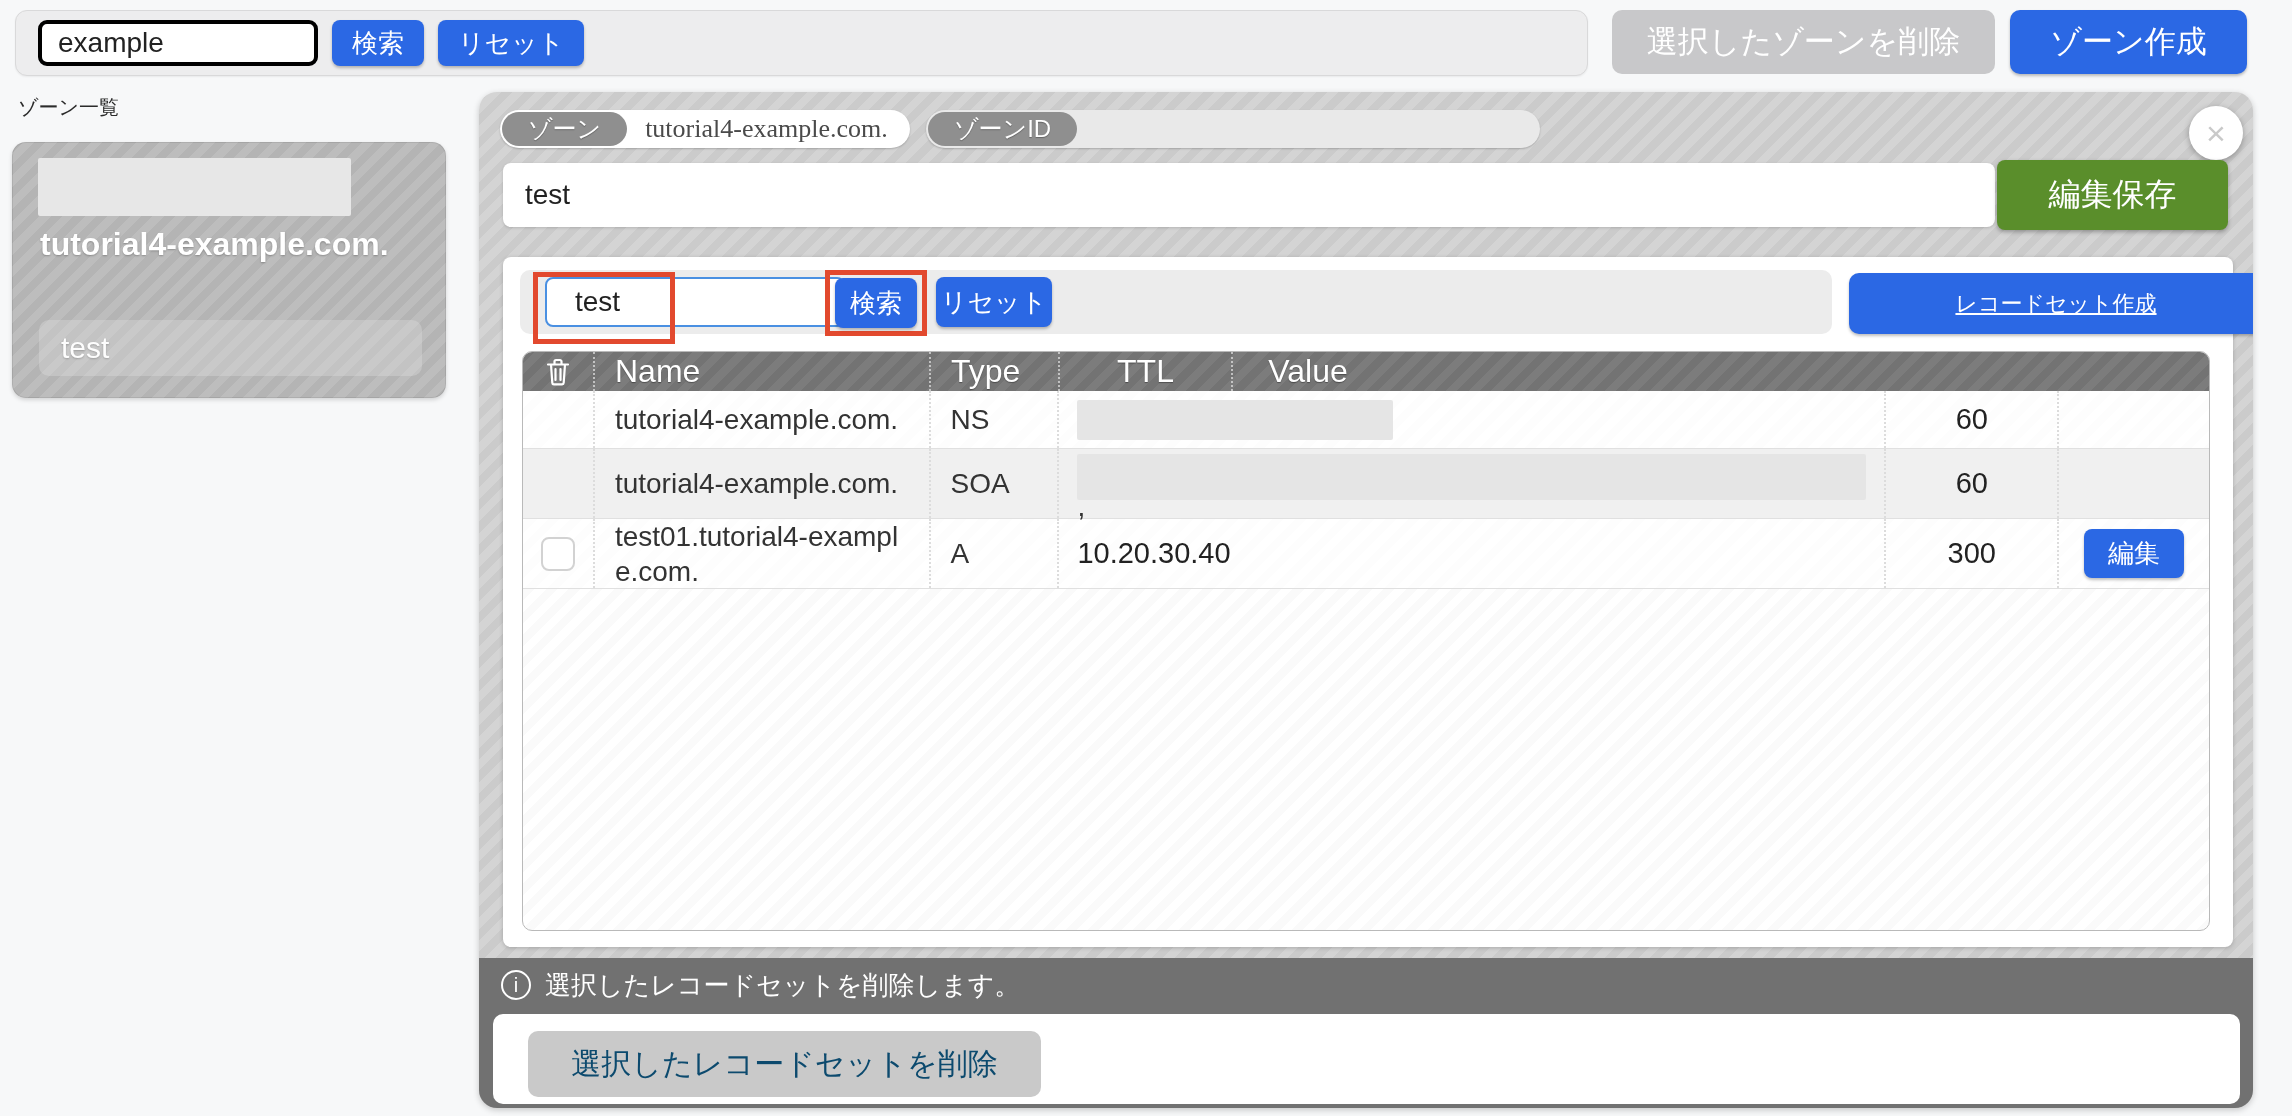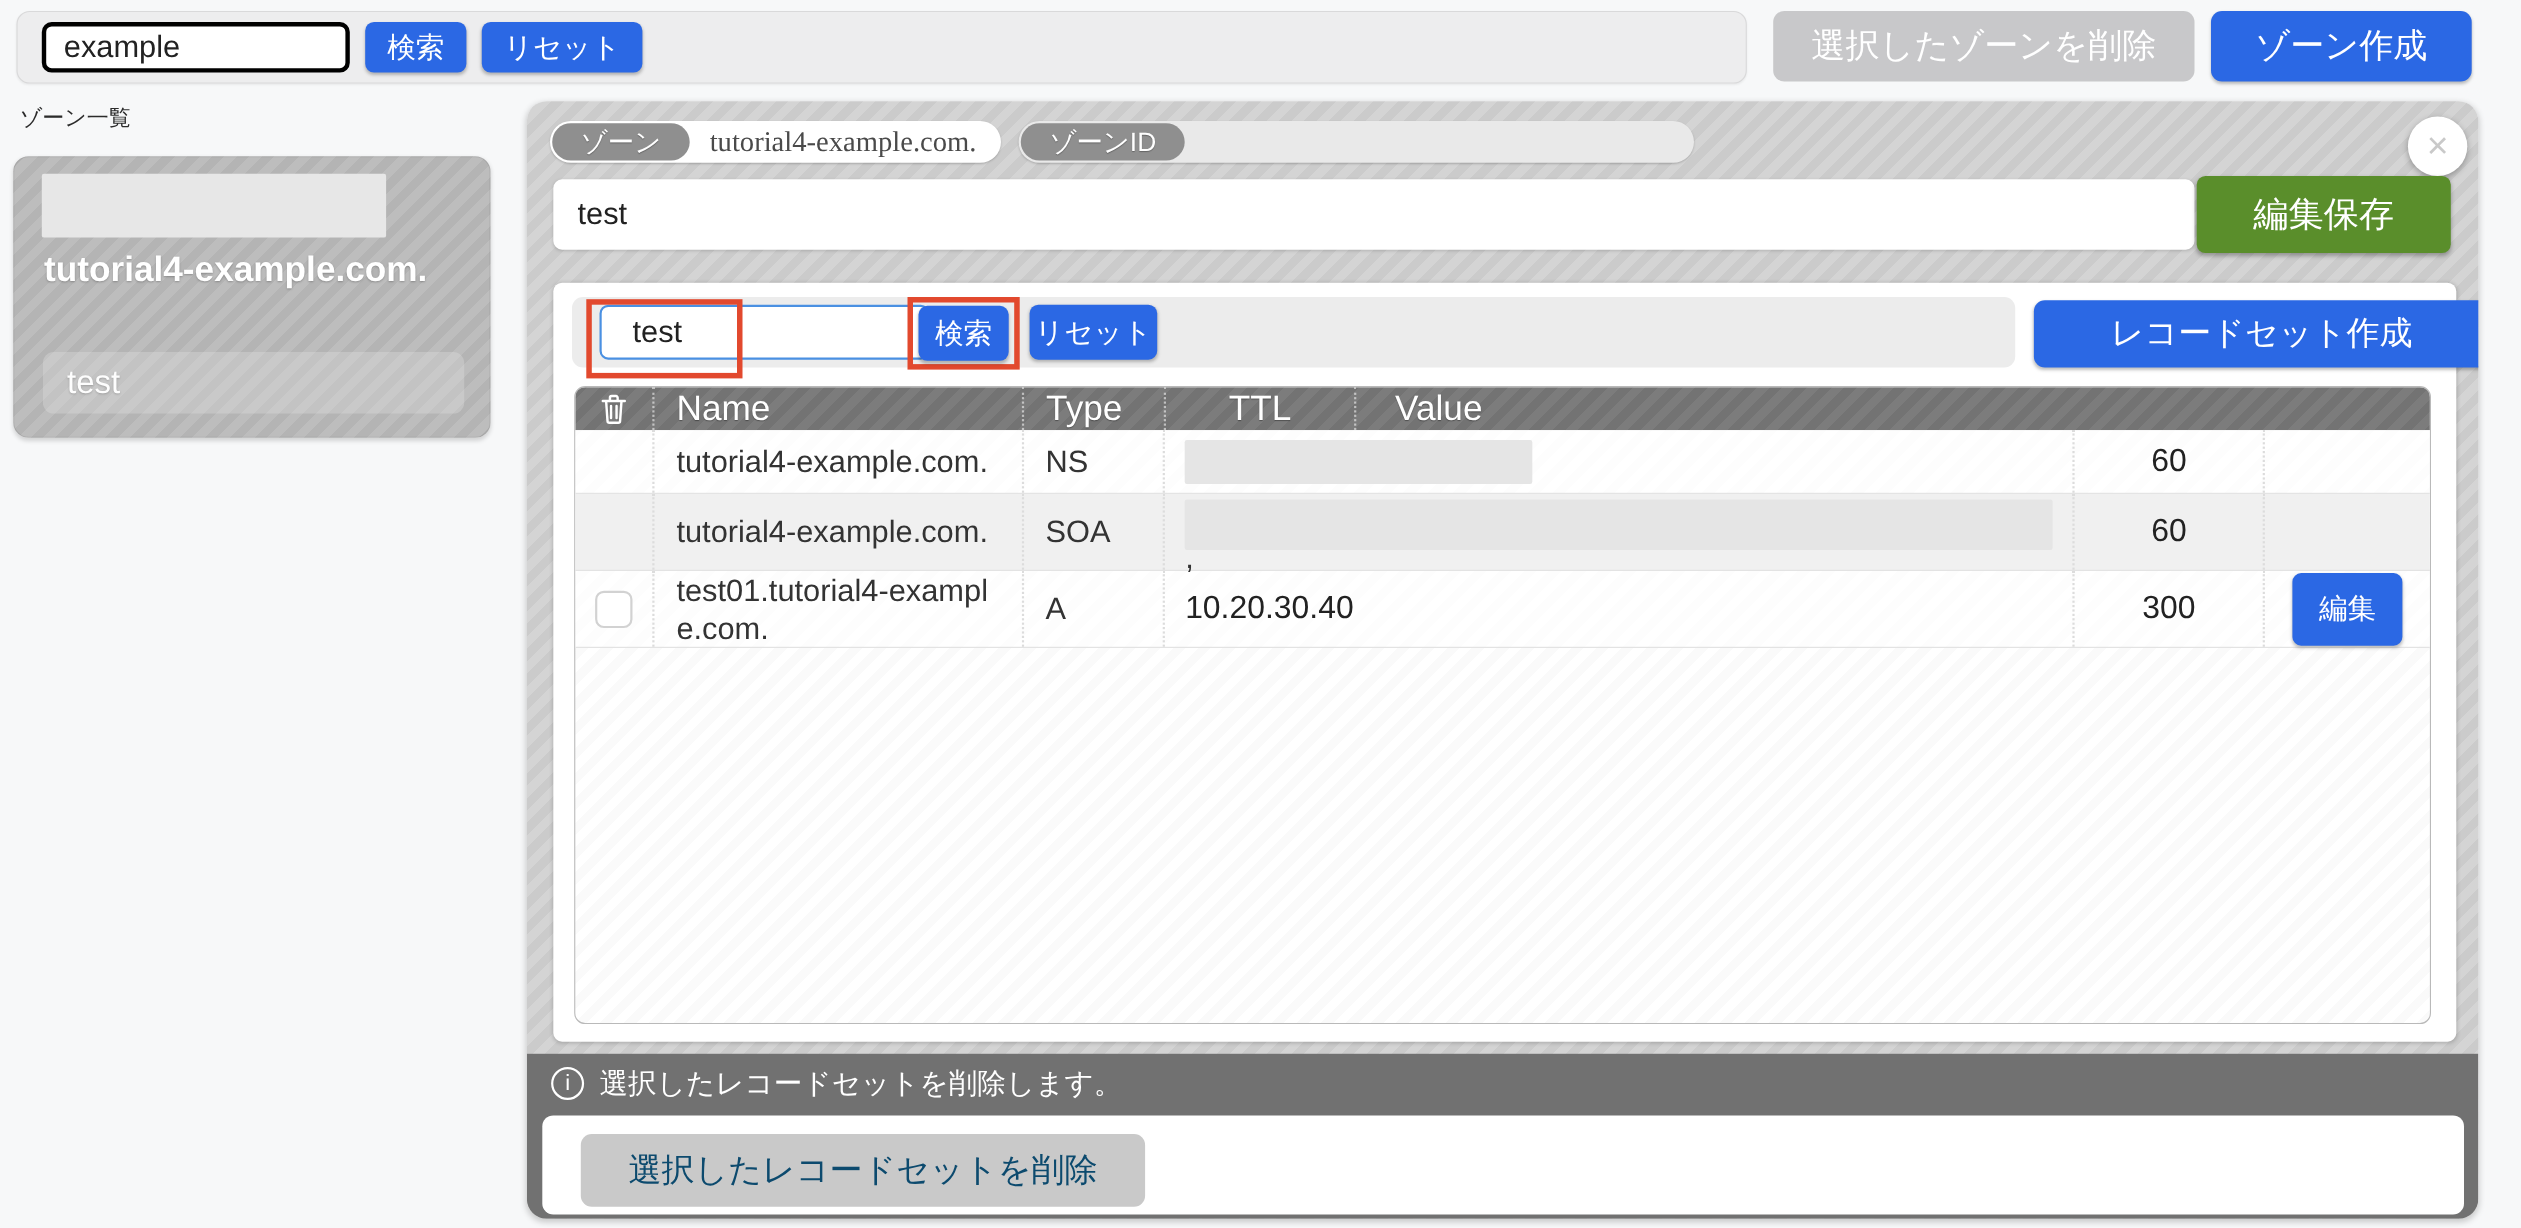--- a/index.html
+++ b/index.html
@@ -129,21 +129,21 @@
   }
   .annot-btn {
     position:absolute; left:305px; top:0px; width:102px; height:66px;
     border:5px solid #e2492e; display:flex; align-items:center; justify-content:center;
     z-index:2;
   }
   .btn-rec-search { width:82px; height:50px; font-size:26px; border-radius:8px; }
   .btn-rec-reset  { position:absolute; left:416px; top:7px; width:116px; height:50px; font-size:26px; }
   .btn-create-recordset {
     position:absolute; left:1346px; top:16px; width:414px; height:61px;
-    border-radius:10px; font-size:30px;
+    border-radius:10px; font-size:22px;text-decoration:underline;
   }
 
   
   .rec-table {
     position:absolute; left:19px; top:94px; width:1688px; height:580px;
     border:1px solid #b9b9b9; border-radius:10px; overflow:hidden;
     background:#fff repeating-linear-gradient(135deg,rgba(0,0,0,0) 0 8px,rgba(0,0,0,0.018) 8px 16px);
   }
   .t-row { display:flex; width:100%; }
   .t-head {
@@ -170,21 +170,21 @@
   .redact-ns  { width:316px; height:40px; }
   .redact-soa { width:789px; height:46px; }
   .soa-wrap { display:flex; flex-direction:column; justify-content:center; }
   .soa-comma { font-size:28px; line-height:14px; color:#333; }
   .ttl-num { font-size:29px; color:#222; }
   .name-wrap { word-break:break-all; line-height:1.25; padding-right:8px; }
   .checkbox {
     width:34px; height:34px; background:#fff; border:2px solid #d2d2d2;
     border-radius:8px; cursor:pointer;
   }
-  .btn-edit { width:100px; height:66px; font-size:26px; border-radius:8px; }
+  .btn-edit { width:100px; height:49px; font-size:26px; border-radius:8px; }
 
   
   .panel-footer {
     position:absolute; left:0; top:866px; width:1774px; height:150px;
     background:#717171;
   }
   .footer-info {
     height:54px; display:flex; align-items:center; padding-left:22px;
     color:#fff; font-size:26px; gap:14px;
   }

